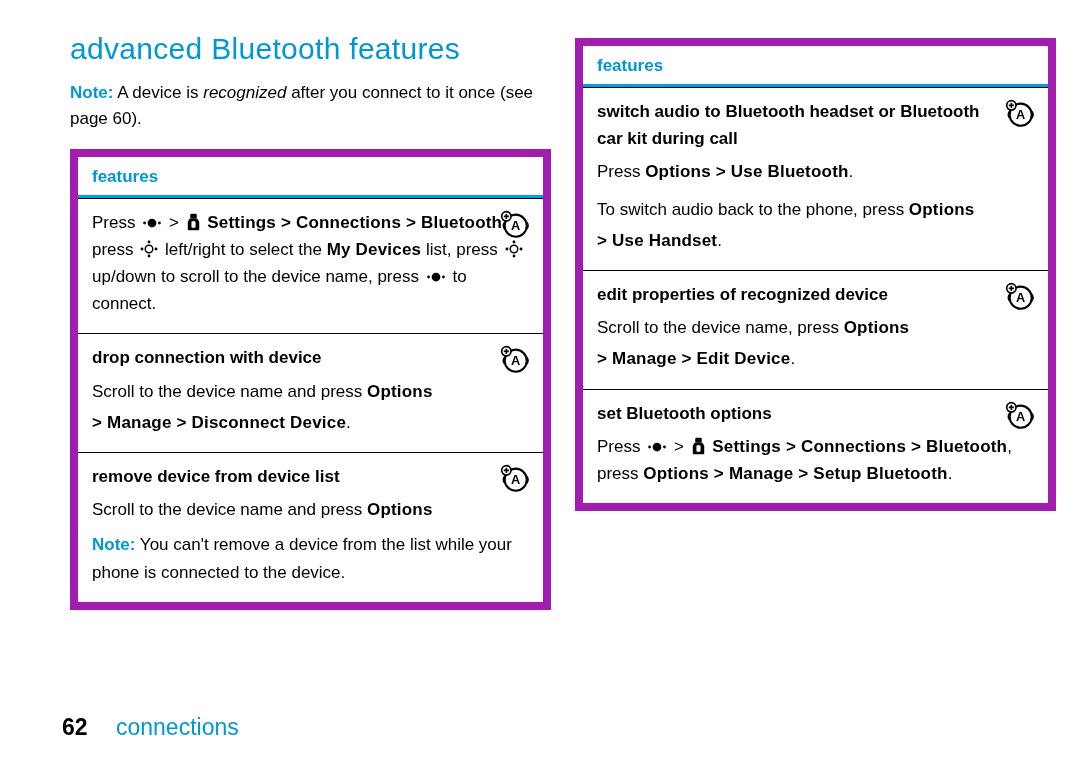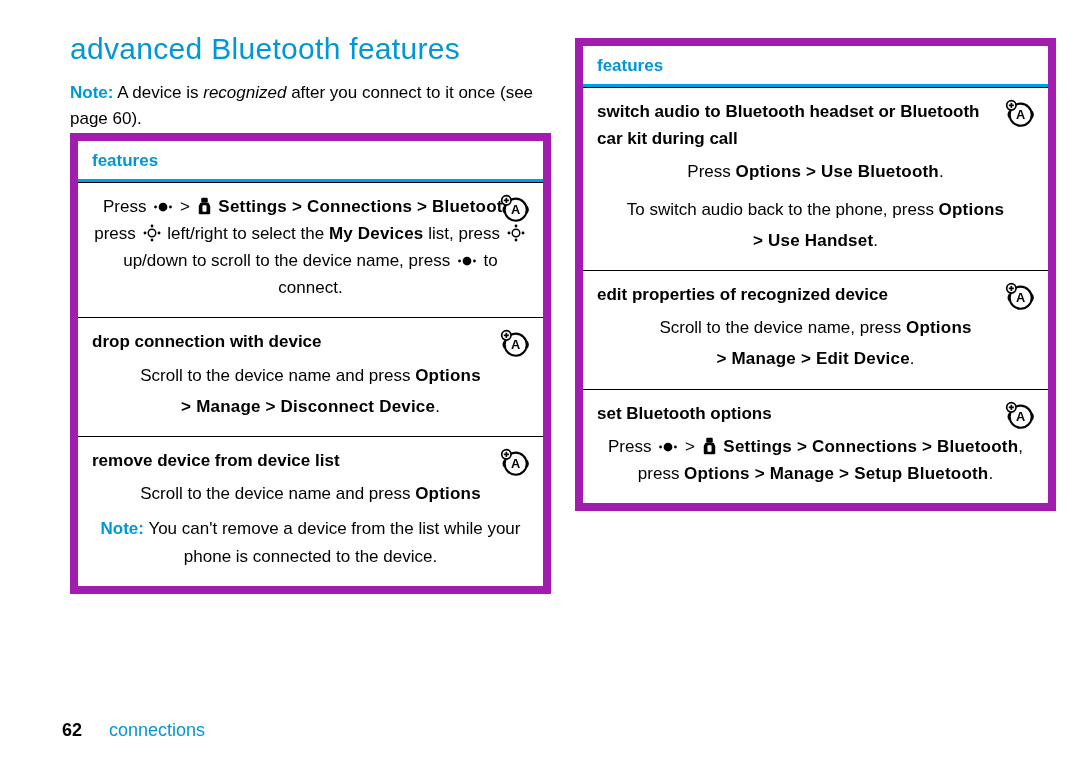--- a/index.html
+++ b/index.html
@@ -28,20 +28,21 @@
   h1{
     font-size:30px;
     font-weight:400;
     color:#0097d6;
     margin:0 0 14px 0;
     letter-spacing:.3px;
   }
   .intro{
     font-size:17px;
     line-height:1.55;
+    margin-bottom:16px;
   }
   .bold{font-weight:700;}
   .italic{font-style:italic;}
   .cond{font-family:"Arial Narrow",Arial,sans-serif;font-stretch:condensed;font-weight:700;letter-spacing:.2px;}
   .blue{color:#0097d6;}
 
   .ftable{
     border:8px solid #a21caf;
     width:100%;
   }
@@ -59,35 +60,35 @@
     line-height:1.6;
     position:relative;
   }
   .ftable .cell:first-of-type{border-top:none;}
   .cell .title{
     font-weight:700;
     display:block;
     margin-bottom:6px;
     padding-right:50px;
   }
-  .cell p{margin:0 0 4px 0;text-align:center;}
+  .cell p{margin:0 0 4px 0;}
   .icon-a{
     position:absolute;
     right:12px;top:8px;
     width:34px;height:34px;
   }
   .icon-a svg{width:34px;height:34px;}
   .nav-center{display:inline-block;vertical-align:middle;margin:0 2px -3px;}
   .nav-dir{display:inline-block;vertical-align:middle;margin:0 2px -4px;}
   .nav-settings{display:inline-block;vertical-align:middle;margin:0 2px -4px;}
 
   .footer{
     position:absolute;
     left:62px;bottom:25px;
-    font-size:18px;
+    font-size:23px;
   }
   .footer .pn{font-weight:700;color:#000;margin-right:22px;}
   .footer .sec{color:#0097d6;}
 
   
   .hidden{position:absolute;width:0;height:0;overflow:hidden;}
 </style>
 </head>
 <body>
 

